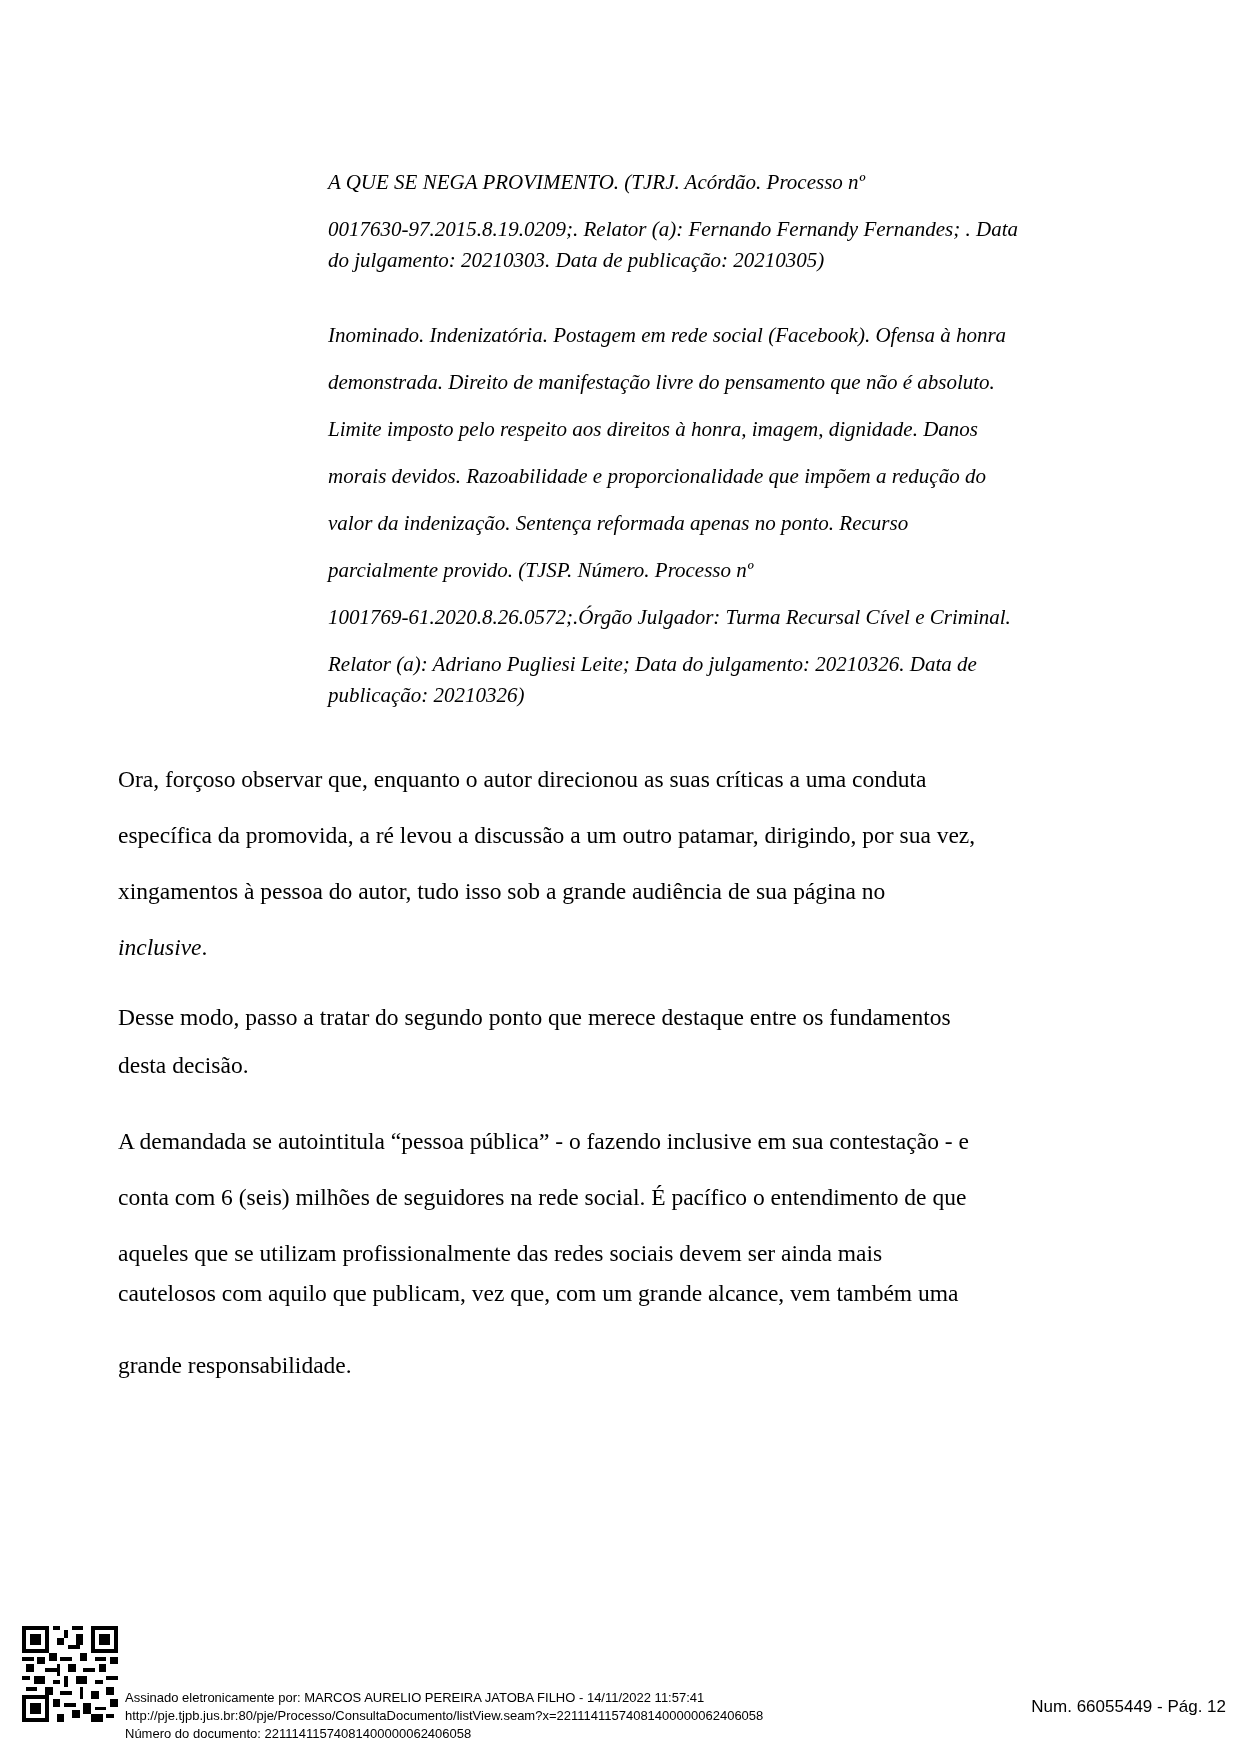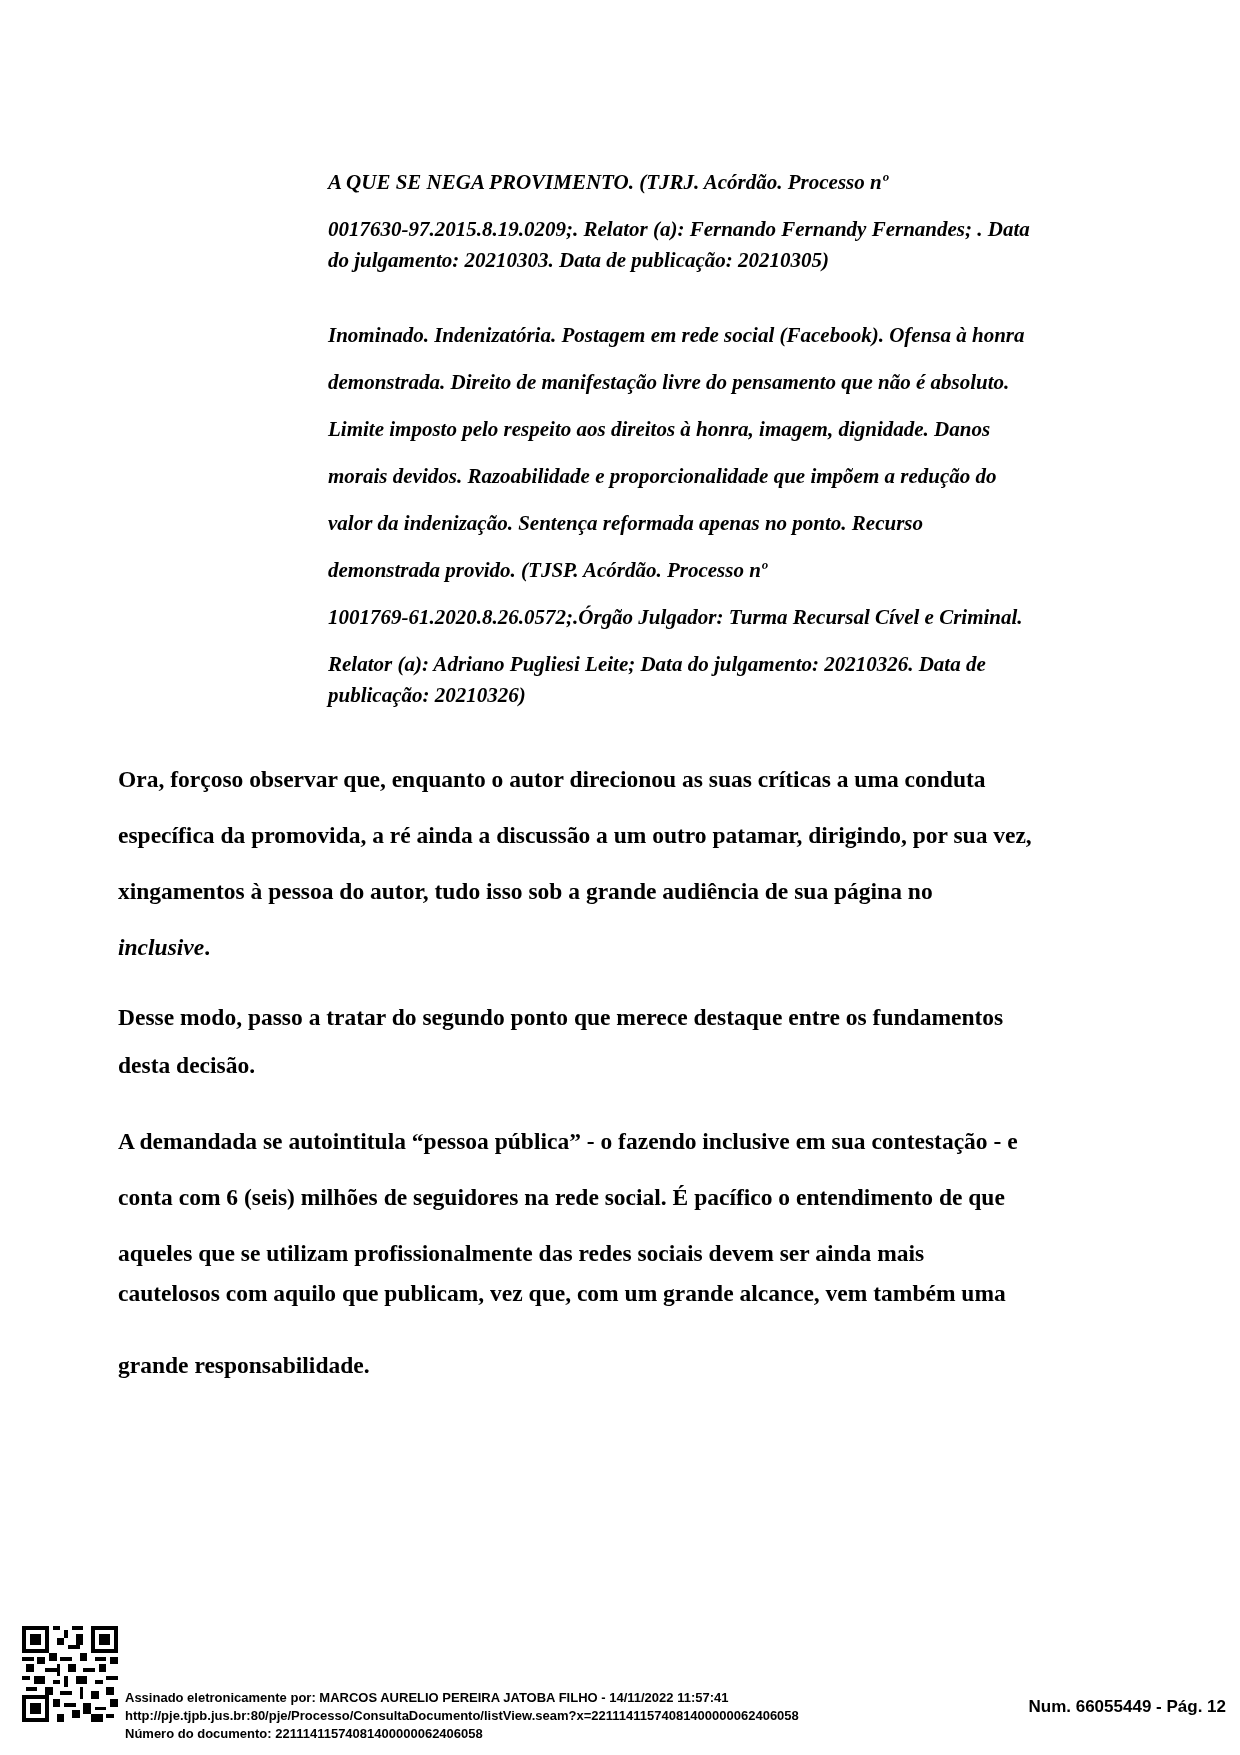--- a/index.html
+++ b/index.html
@@ -1,17 +1,17 @@
 <!DOCTYPE html>
 <html><head>
 <meta charset="utf-8">
 <style>
   html, body { margin: 0; padding: 0; background: #ffffff; }
   body { width: 1240px; height: 1755px; position: relative; overflow: hidden; color: #000; }
-  .page { position: absolute; left: 0; top: 0; width: 1240px; height: 1755px; background: #fff; font-weight: bold; }
+  .page { position: absolute; left: 0; top: 0; width: 1240px; height: 1755px; background: #fff; }
   .quote { position: absolute; left: 328px; width: 730px; font-family: "Liberation Serif", serif; font-style: italic; font-size: 21px; }
   .qline { position: absolute; left: 0; white-space: nowrap; }
   .body-text { position: absolute; left: 118px; width: 950px; font-family: "Liberation Serif", serif; font-size: 23.5px; }
   .bline { position: absolute; left: 0; white-space: nowrap; }
   .it { font-style: italic; }
   .footer { position: absolute; left: 0; top: 1620px; width: 1240px; height: 135px; }
   .qr { position: absolute; left: 22px; top: 1626px; width: 96px; height: 96px; }
   .sig { position: absolute; left: 125px; font-family: "Liberation Sans", sans-serif; font-size: 13px; white-space: nowrap; }
   .pagenum { position: absolute; right: 14px; top: 1697px; font-family: "Liberation Sans", sans-serif; font-size: 17px; white-space: nowrap; }
 </style>
@@ -25,29 +25,29 @@
     <div class="qline" style="top:47px;">0017630-97.2015.8.19.0209;. Relator (a): Fernando Fernandy Fernandes; . Data</div>
     <div class="qline" style="top:78px;text-align:right;">do julgamento: 20210303. Data de publicação: 20210305)</div>
   </div>
 
   <div class="quote" style="top:323px;">
     <div class="qline" style="top:0px;">Inominado. Indenizatória. Postagem em rede social (Facebook). Ofensa à honra</div>
     <div class="qline" style="top:47px;">demonstrada. Direito de manifestação livre do pensamento que não é absoluto.</div>
     <div class="qline" style="top:94px;">Limite imposto pelo respeito aos direitos à honra, imagem, dignidade. Danos</div>
     <div class="qline" style="top:141px;">morais devidos. Razoabilidade e proporcionalidade que impõem a redução do</div>
     <div class="qline" style="top:188px;">valor da indenização. Sentença reformada apenas no ponto. Recurso</div>
-    <div class="qline" style="top:235px;">demonstrada provido. (TJSP. Acórdão. Processo nº</div>
+    <div class="qline" style="top:235px;">parcialmente provido. (TJSP. Número. Processo nº</div>
     <div class="qline" style="top:282px;">1001769-61.2020.8.26.0572;.Órgão Julgador: Turma Recursal Cível e Criminal.</div>
     <div class="qline" style="top:329px;">Relator (a): Adriano Pugliesi Leite; Data do julgamento: 20210326. Data de</div>
     <div class="qline" style="top:360px;">publicação: 20210326)</div>
   </div>
 
   <div class="body-text" style="top:766px;">
     <div class="bline" style="top:0px;">Ora, forçoso observar que, enquanto o autor direcionou as suas críticas a uma conduta</div>
-    <div class="bline" style="top:56px;">específica da promovida, a ré ainda a discussão a um outro patamar, dirigindo, por sua vez,</div>
+    <div class="bline" style="top:56px;">específica da promovida, a ré levou a discussão a um outro patamar, dirigindo, por sua vez,</div>
     <div class="bline" style="top:112px;">xingamentos à pessoa do autor, tudo isso sob a grande audiência de sua página no</div>
     <div class="bline" style="top:168px;"><span class="it">inclusive</span><span>.</span></div>
   </div>
 
   <div class="body-text" style="top:1004px;">
     <div class="bline" style="top:0px;">Desse modo, passo a tratar do segundo ponto que merece destaque entre os fundamentos</div>
     <div class="bline" style="top:48px;">desta decisão.</div>
   </div>
 
   <div class="body-text" style="top:1128px;">

